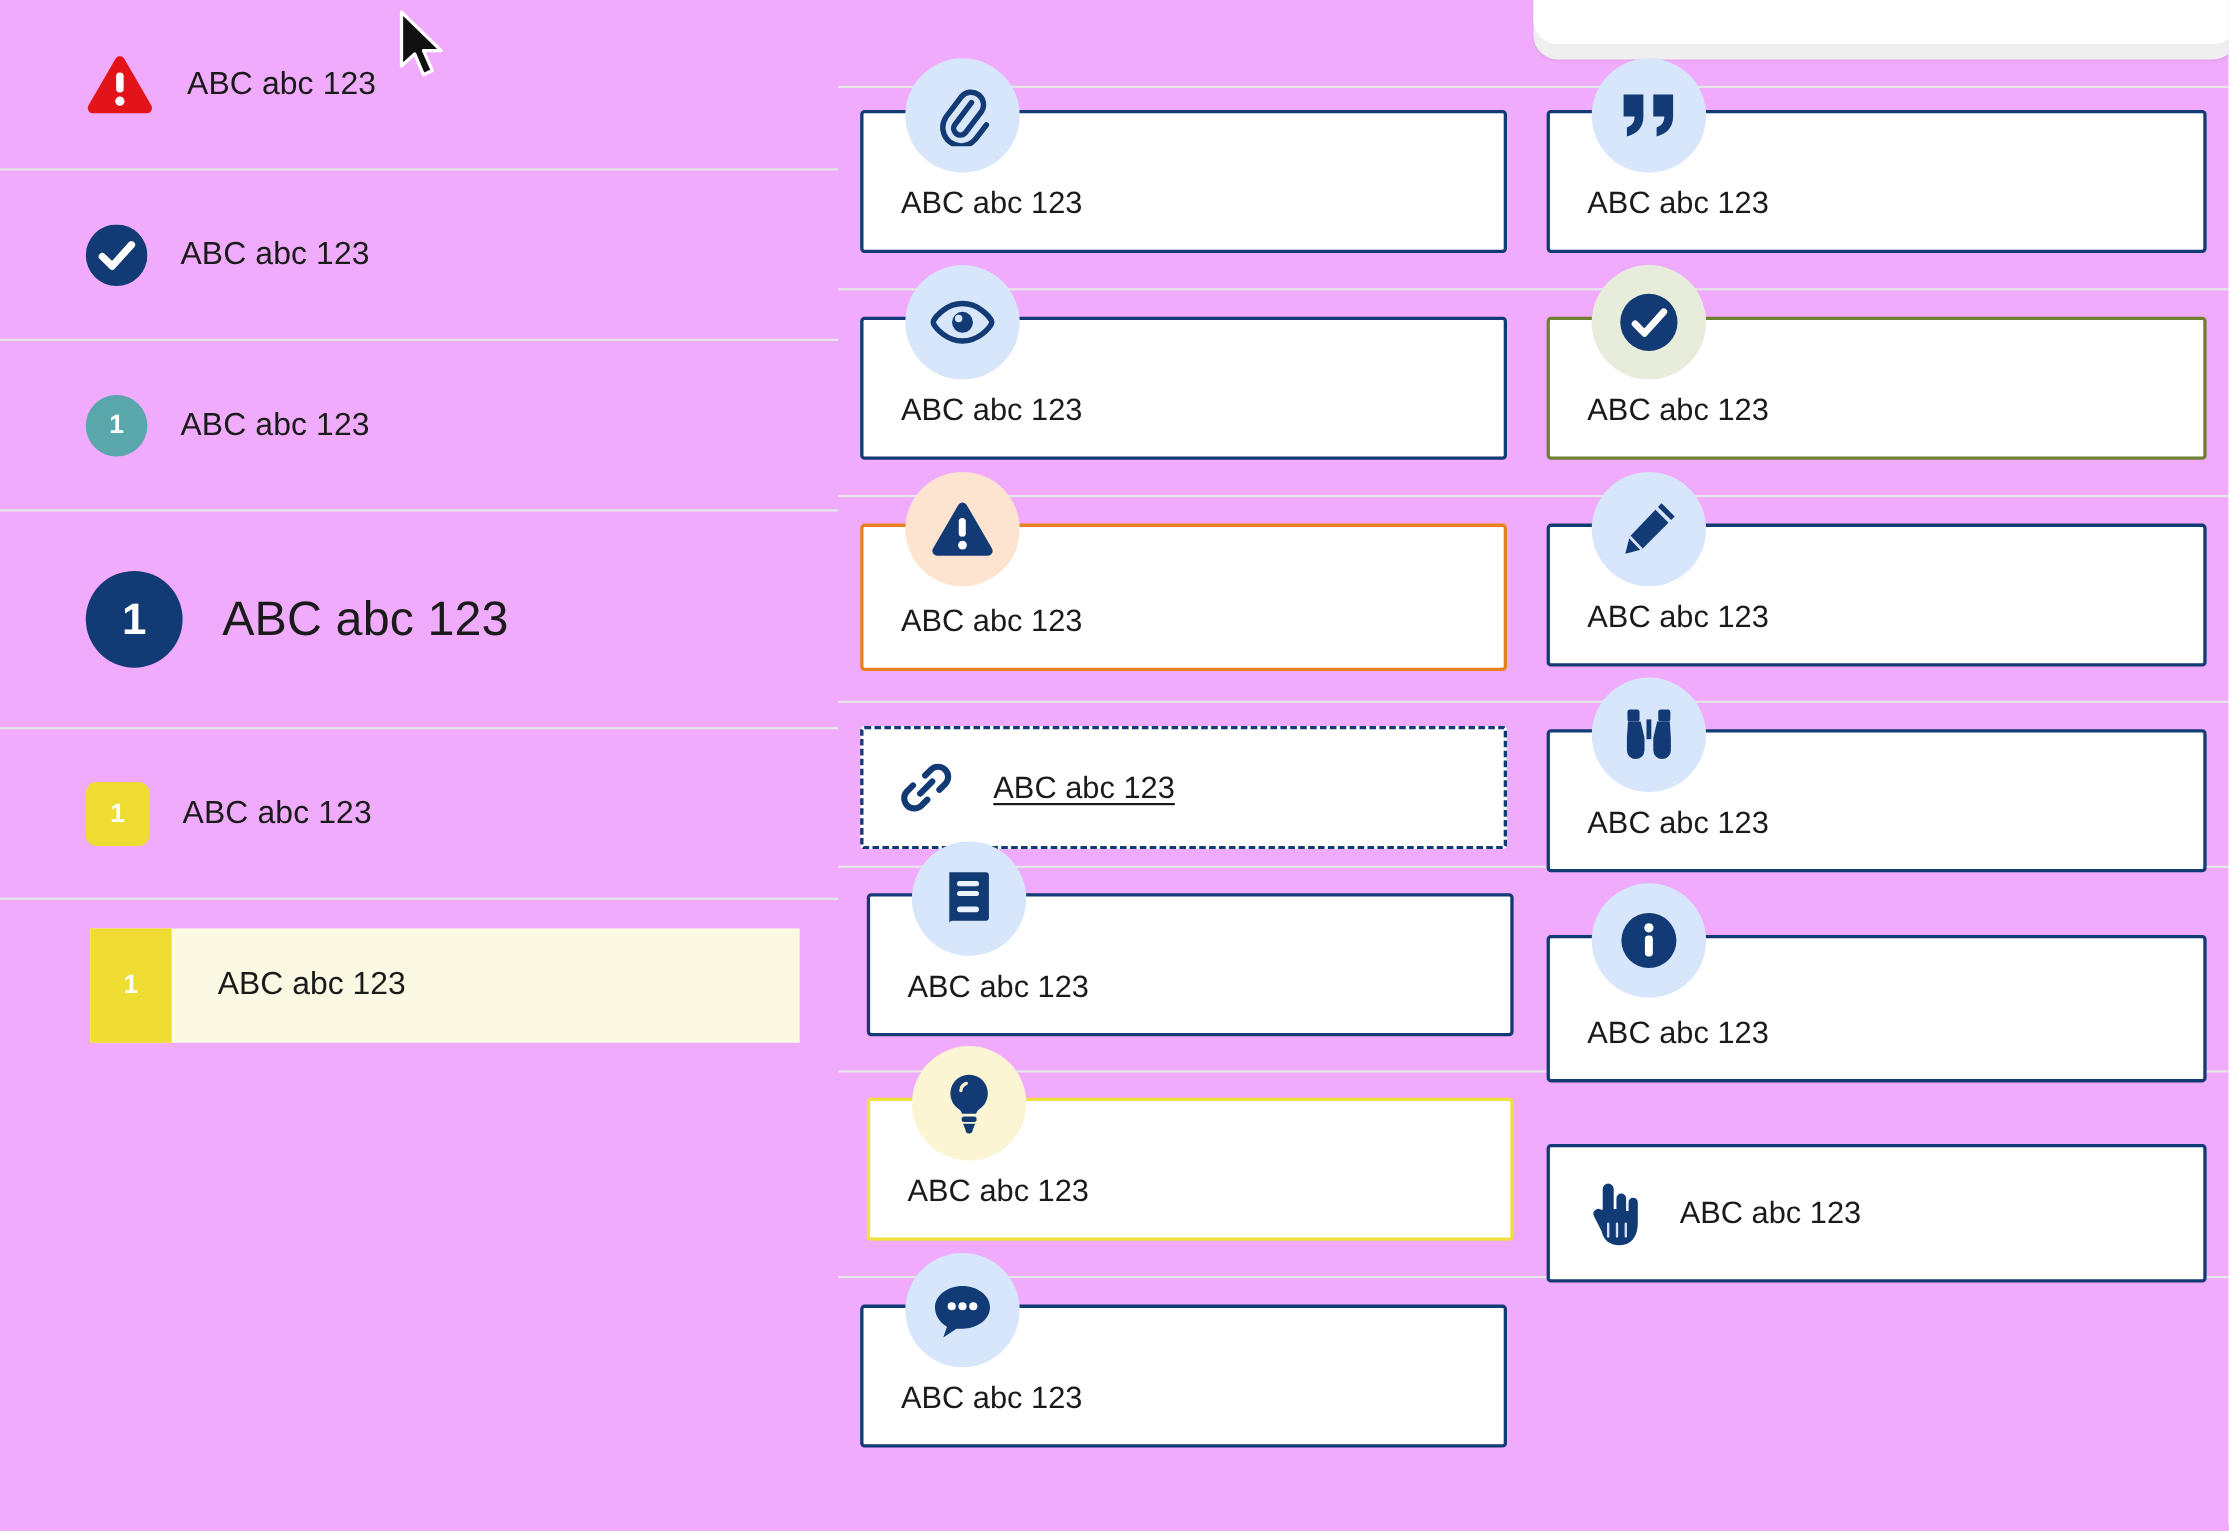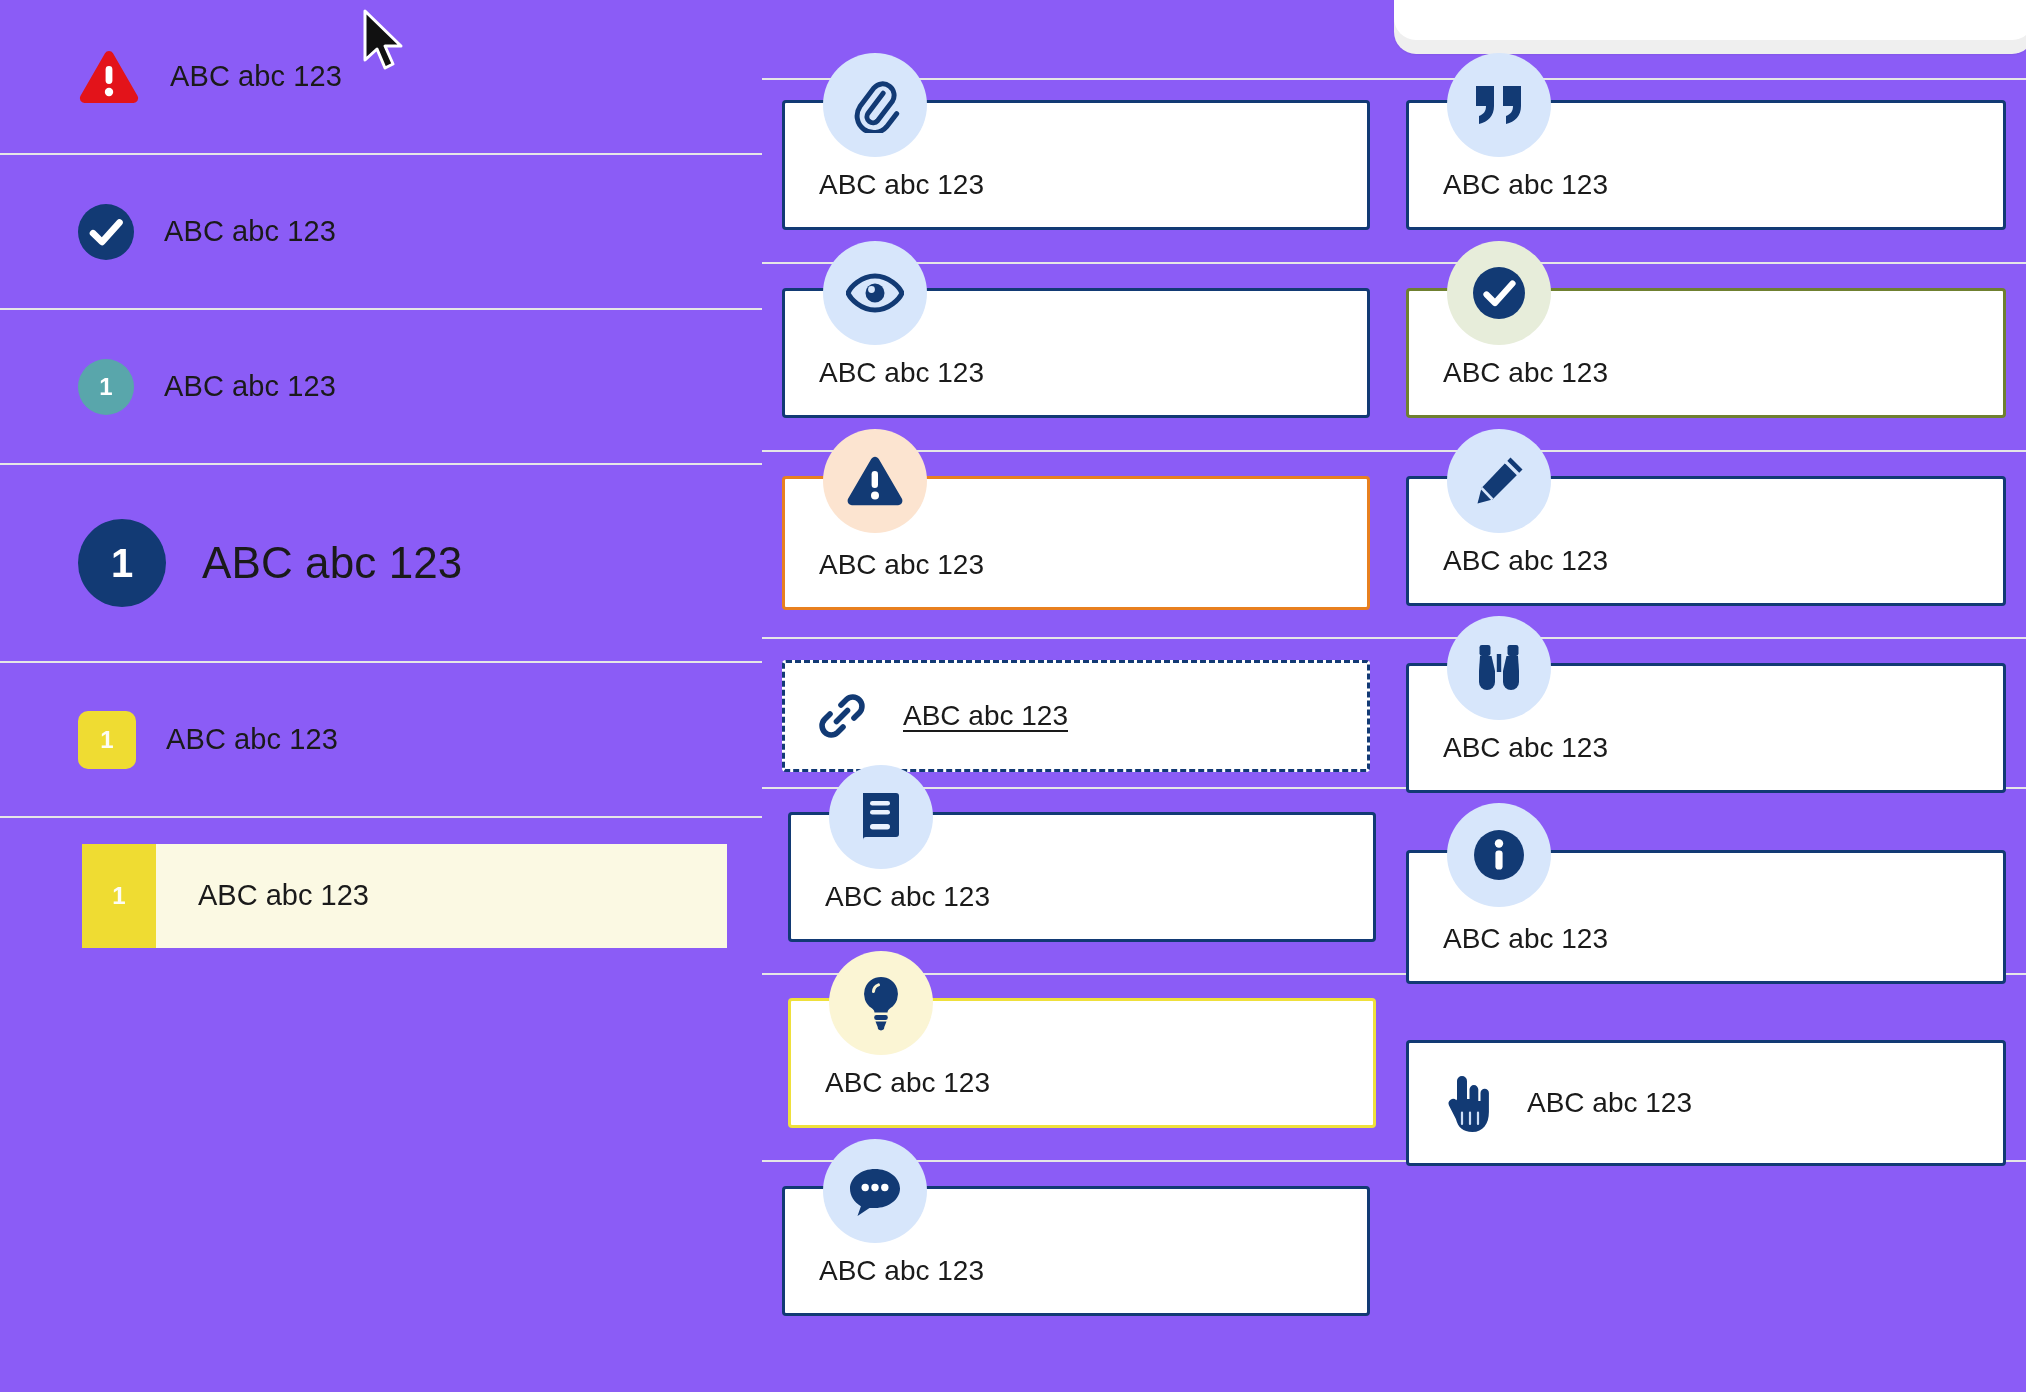--- a/index.html
+++ b/index.html
@@ -10,21 +10,21 @@
     height: 1392px;
     background: #ffffff;
     font-family: "Liberation Sans", sans-serif;
     overflow: hidden;
   }
 
   .canvas {
     position: relative;
     width: 2026px;
     height: 1392px;
-    background: #8b5cf6;
+    background: #f0abfc;
   }
 
   
   .bg-panel {
     position: absolute;
     left: 1394px;
     top: -38px;
     width: 640px;
     height: 92px;
     background: #efefef;

